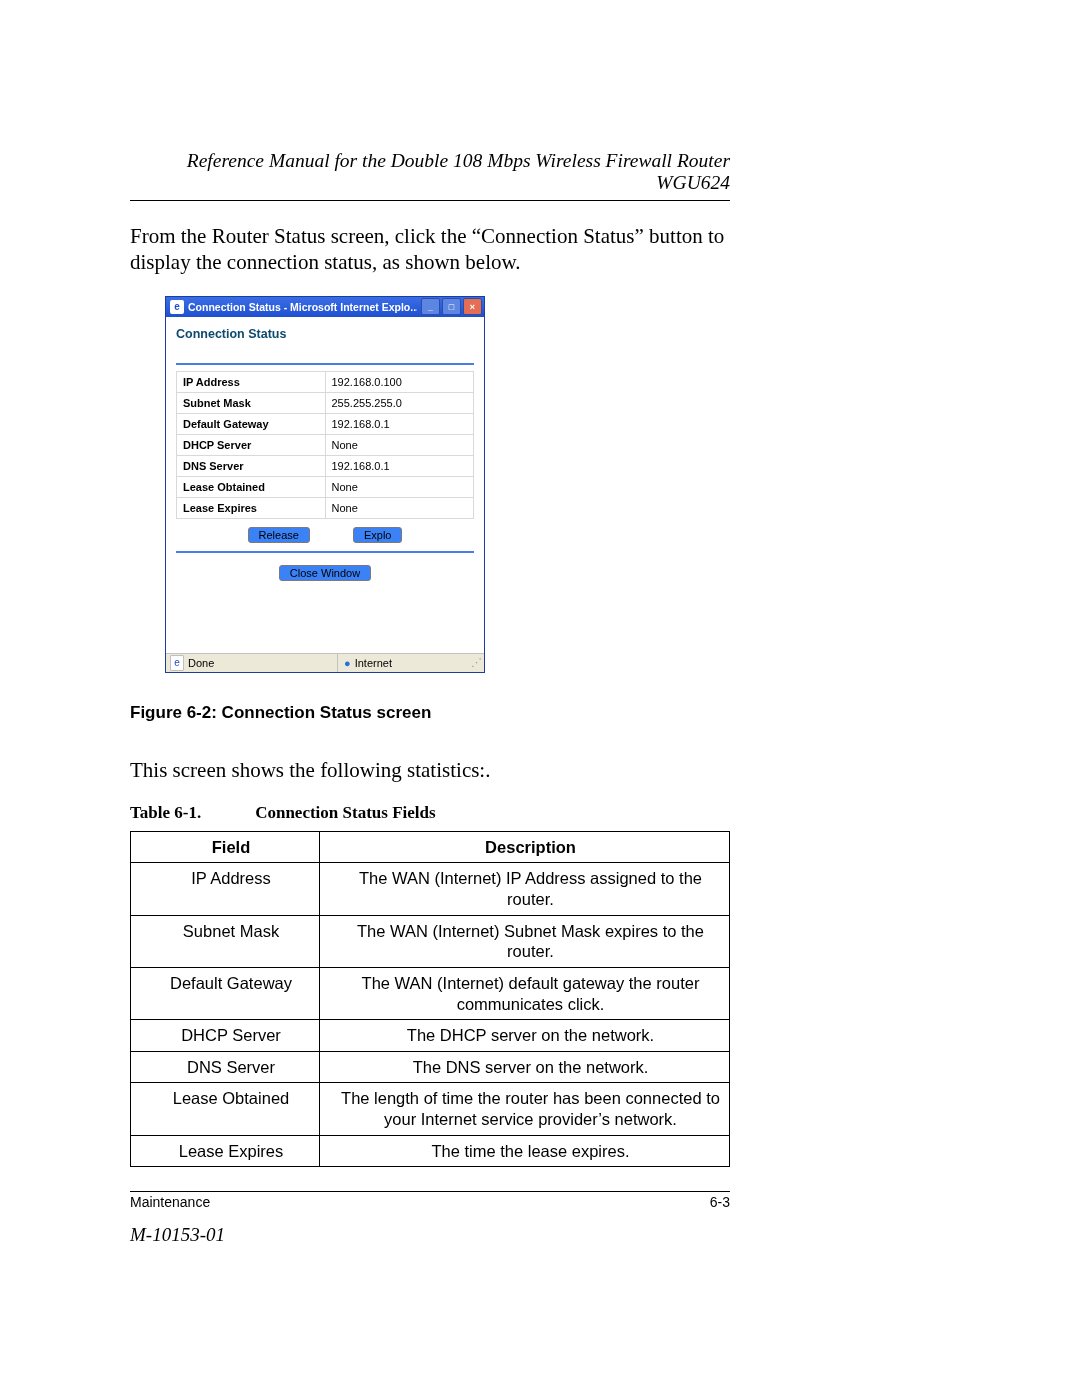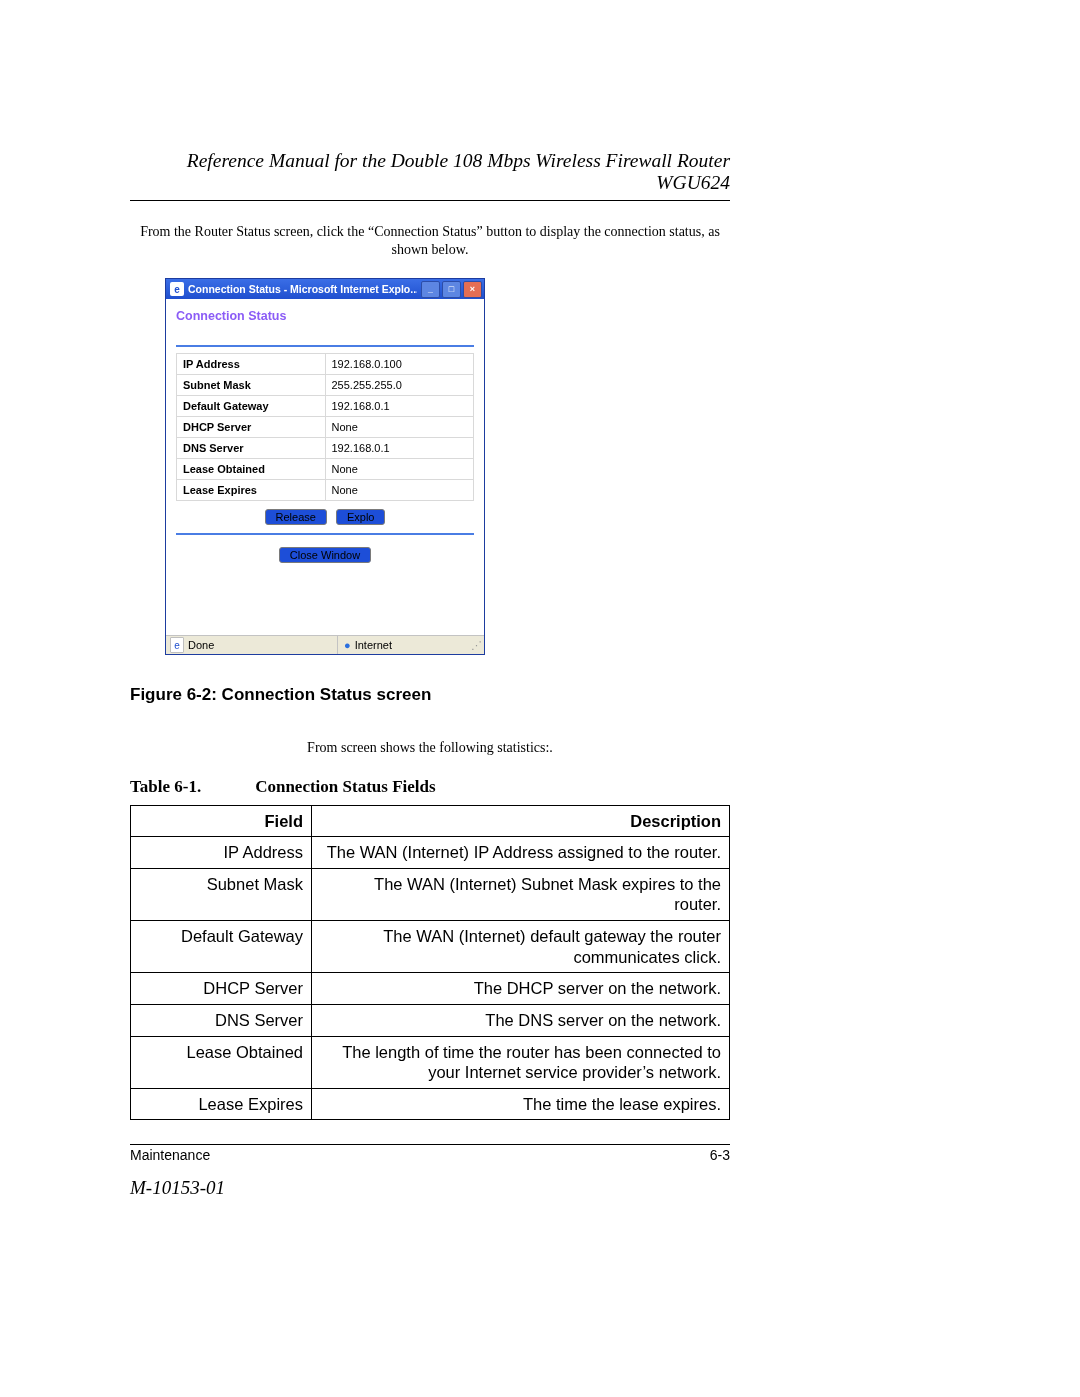--- a/index.html
+++ b/index.html
@@ -20,24 +20,23 @@
     font-size: 19.5px;
     text-align: right;
     margin-bottom: 6px;
   }
   .hr-thin {
     border: none;
     border-top: 1px solid #000;
     margin: 0 0 22px 0;
   }
   .body-text {
-    font-size: 14px;
+    font-size: 21px;
     line-height: 1.25;
     margin: 0 0 20px 0;
-    text-align: center;
   }
   
   .screenshot-wrap {
     margin: 0 0 30px 35px;
   }
   .ie-window {
     width: 318px;
     border: 1px solid #1d3c9f;
     font-family: Tahoma, Arial, sans-serif;
     font-size: 11px;
@@ -85,21 +84,21 @@
     justify-content: center;
     font-size: 9px;
     font-weight: bold;
   }
   .ie-title-btn.min, .ie-title-btn.max { background: #5d86e2; color: #fff; }
   .ie-title-btn.close { background: #e46e54; color: #fff; }
   .ie-body {
     padding: 6px 10px 6px 10px;
   }
   .cs-title {
-    color: #8b5cf6;
+    color: #0c4a6e;
     font-weight: bold;
     font-size: 12.5px;
     font-family: Arial, sans-serif;
     margin: 4px 0 22px 0;
   }
   .blue-divider {
     border: none;
     border-top: 2px solid #4a7de4;
     margin: 0 0 6px 0;
   }
@@ -127,22 +126,22 @@
   .cs-close-row {
     text-align: center;
     padding: 6px 0 6px 0;
   }
   .cs-btn {
     font-family: Tahoma, Arial, sans-serif;
     font-size: 11px;
     padding: 1px 10px;
     border: 1px solid #7a7a7a;
     border-radius: 3px;
-    background: #1d4ed8;
-    margin: 0 3px;
+    background: #3b82f6;
+    margin: 0 20px;
   }
   .ie-pad { height: 60px; }
   .ie-status {
     display: flex;
     align-items: center;
     border-top: 1px solid #c3c3c3;
     background: #ece9d8;
     font-size: 11px;
     height: 18px;
   }
@@ -196,22 +195,22 @@
   .table-cap .tab-gap { display:inline-block; width: 54px; }
   table.fields {
     width: 100%;
     border-collapse: collapse;
     font-family: Arial, sans-serif;
     font-size: 16.5px;
     margin-bottom: 24px;
   }
   table.fields th, table.fields td {
     border: 1px solid #000;
-    padding: 5px 8px 5px 12px;
-    text-align: right;
+    padding: 5px 8px 5px 20px;
+    text-align: center;
     vertical-align: top;
     line-height: 1.25;
   }
   table.fields th { font-weight: bold; }
   table.fields .col-field { width: 160px; }
   .footer-line {
     border: none;
     border-top: 1px solid #000;
     margin: 0 0 2px 0;
   }
@@ -306,21 +305,21 @@
           <span class="globe">●</span>
           <span>Internet</span>
         </div>
         <div class="ie-status-resize">⋰</div>
       </div>
     </div>
   </div>
 
   <p class="sans-bold figure-cap">Figure 6-2:  Connection Status screen</p>
 
-  <p class="body-text">From screen shows the following statistics:.</p>
+  <p class="body-text">This screen shows the following statistics:.</p>
 
   <p class="sans-bold table-cap">
     <span>Table 6-1.</span><span class="tab-gap"></span><span>Connection Status Fields</span>
   </p>
 
   <table class="fields">
     <tbody>
         <tr>
       <th class="col-field">Field</th>
       <th>Description</th>

